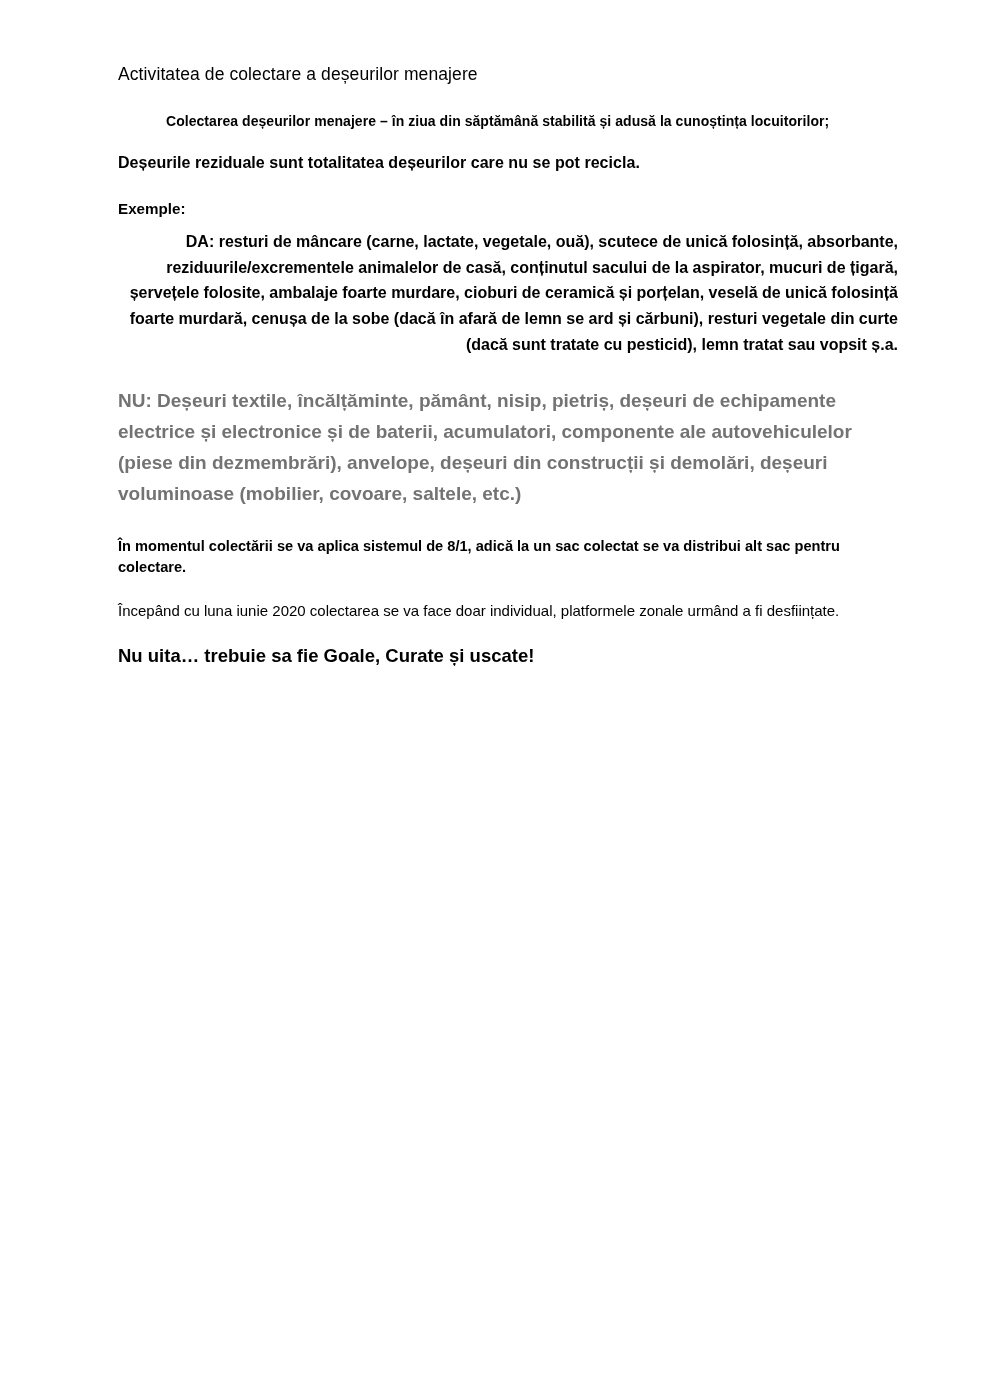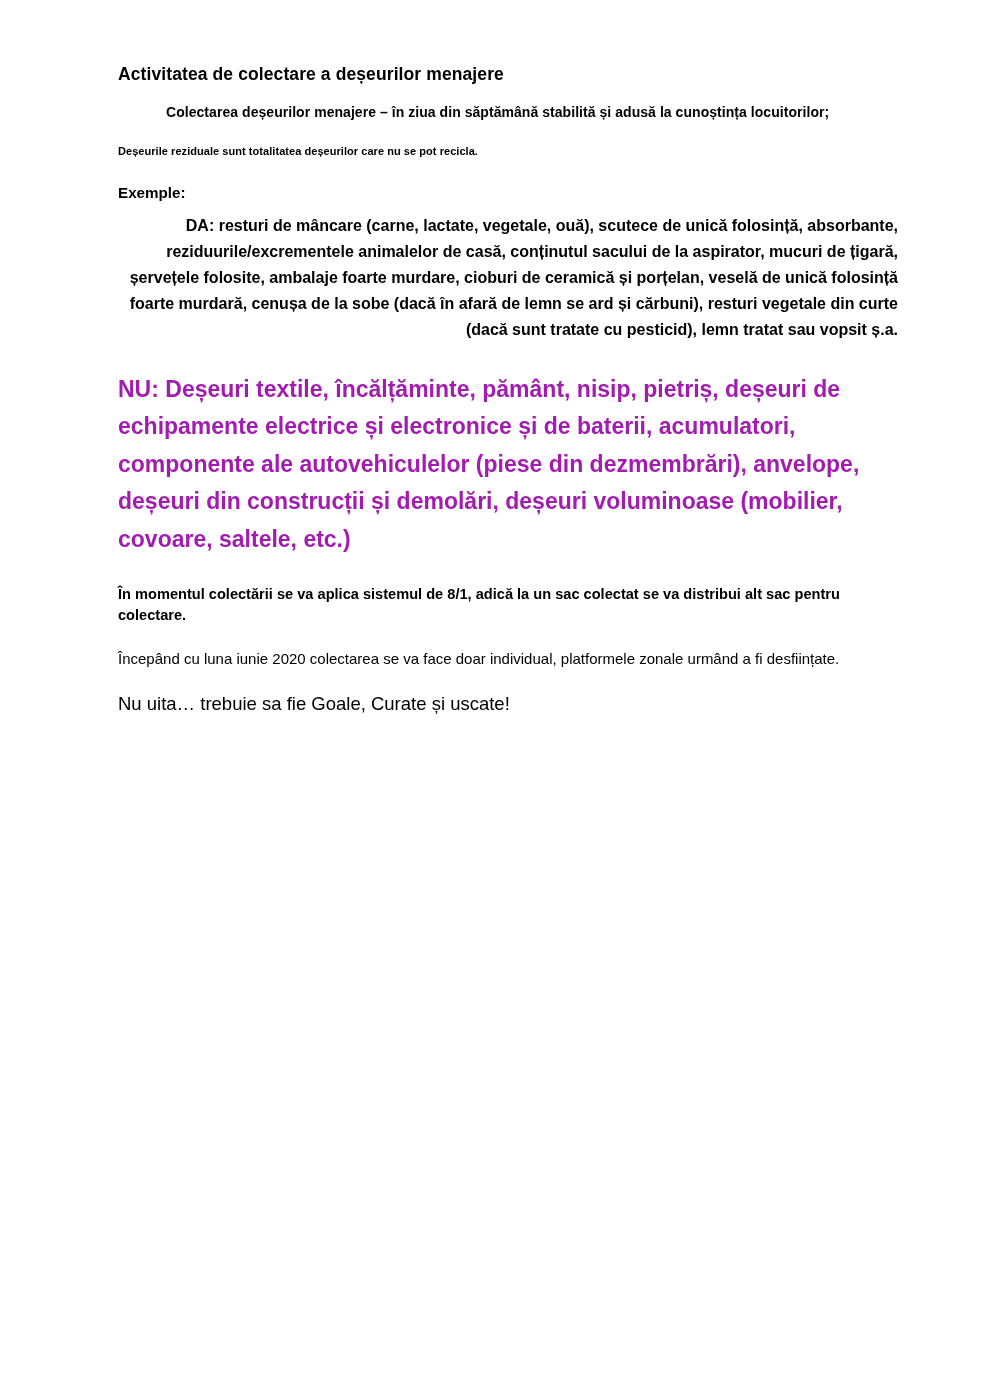--- a/index.html
+++ b/index.html
@@ -23,85 +23,85 @@
     padding: 64px 92px 0 118px;
   }
   .doc {
     width: 780px;
   }
   p {
     margin: 0;
   }
   .title {
     font-size: 17.5px;
-    font-weight: bold;
+    font-weight: normal;
     line-height: 1.25;
-    margin-bottom: 17px;
+    margin-bottom: 26px;
     letter-spacing: 0.1px;
   }
   .subtitle {
     font-size: 17.5px;
     font-weight: bold;
     line-height: 1.25;
     margin-bottom: 27px;
     letter-spacing: 0.1px;
   }
   .lead {
     font-size: 14px;
     font-weight: bold;
     line-height: 1.3;
     margin-bottom: 23px;
     letter-spacing: 0.05px;
     margin-left: 48px;
   }
   .lead2 {
-    font-size: 11px;
+    font-size: 16px;
     font-weight: bold;
     line-height: 1.3;
     margin-bottom: 25px;
     letter-spacing: 0.05px;
   }
   .examples-label {
     font-size: 15.2px;
     font-weight: bold;
     line-height: 1.3;
     margin-bottom: 10px;
   }
   .yes-block {
     font-size: 16px;
     font-weight: bold;
     line-height: 1.62;
     margin: 0 0 0 8px;
     padding-bottom: 6px;
     text-align: right;
   }
   .no-block {
-    font-size: 23px;
+    font-size: 19px;
     font-weight: bold;
     line-height: 1.63;
-    color: #a21caf;
+    color: #737373;
     margin: 22px 0 0 0;
     padding-bottom: 4px;
   }
   .note-bold {
     font-size: 14.6px;
     font-weight: bold;
     line-height: 1.44;
     margin-top: 22px;
     margin-bottom: 22px;
   }
   .para {
     font-size: 15px;
     font-weight: normal;
     line-height: 1.47;
     margin-bottom: 22px;
   }
   .closing {
     font-size: 18.5px;
-    font-weight: normal;
+    font-weight: bold;
     line-height: 1.3;
     margin-top: 20px;
   }
 </style>
 </head>
 <body>
 
 <div class="page">
   <div class="doc">
 

